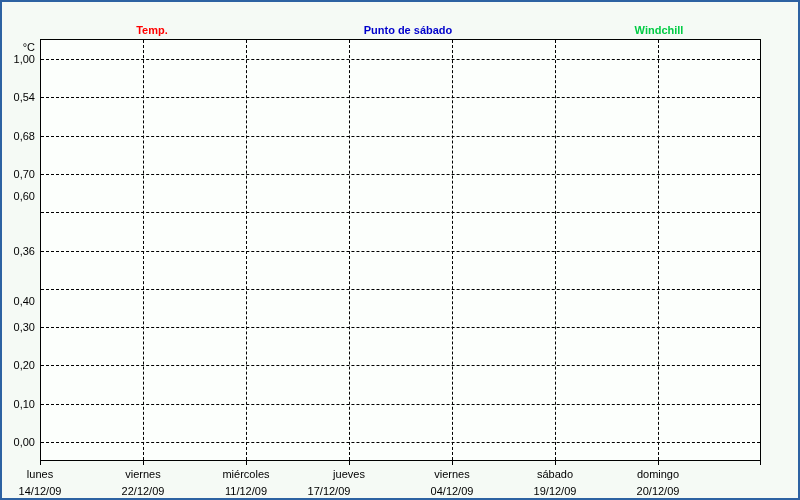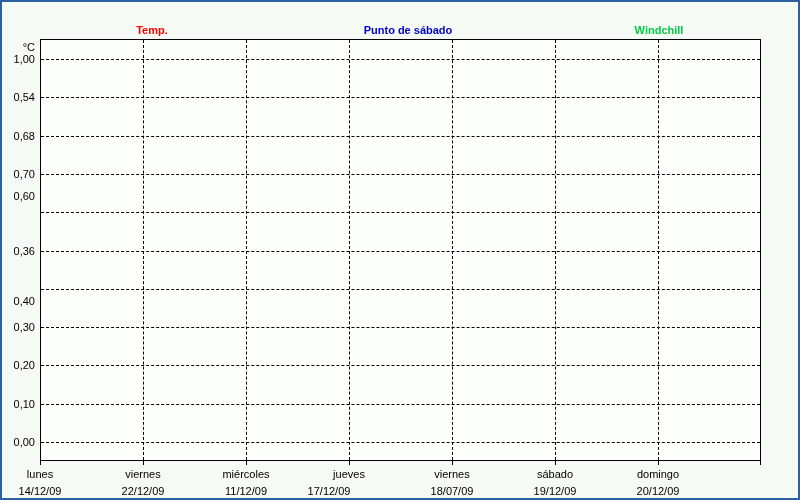--- a/index.html
+++ b/index.html
@@ -130,17 +130,17 @@
   <div class="dayname" style="left:244px">miércoles</div>
   <div class="dayname" style="left:347px">jueves</div>
   <div class="dayname" style="left:450px">viernes</div>
   <div class="dayname" style="left:553px">sábado</div>
   <div class="dayname" style="left:656px">domingo</div>
 
   <div class="daydate" style="left:38px">14/12/09</div>
   <div class="daydate" style="left:141px">22/12/09</div>
   <div class="daydate" style="left:244px">11/12/09</div>
   <div class="daydate" style="left:327px">17/12/09</div>
-  <div class="daydate" style="left:450px">18/07/09</div>
+  <div class="daydate" style="left:450px">04/12/09</div>
   <div class="daydate" style="left:553px">19/12/09</div>
   <div class="daydate" style="left:656px">20/12/09</div>
 
 </div>
 
 </body></html>

